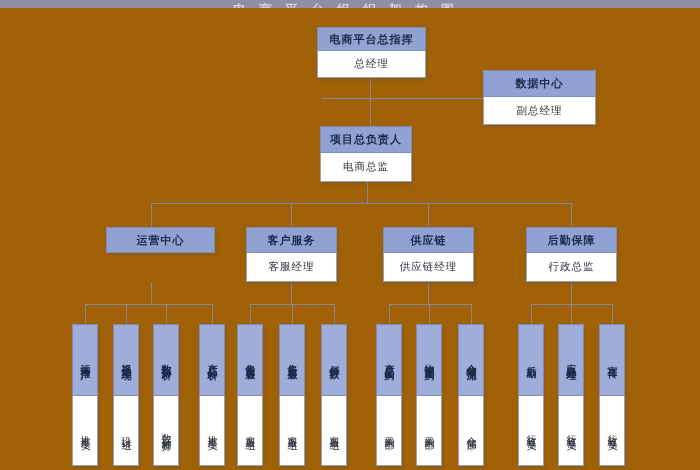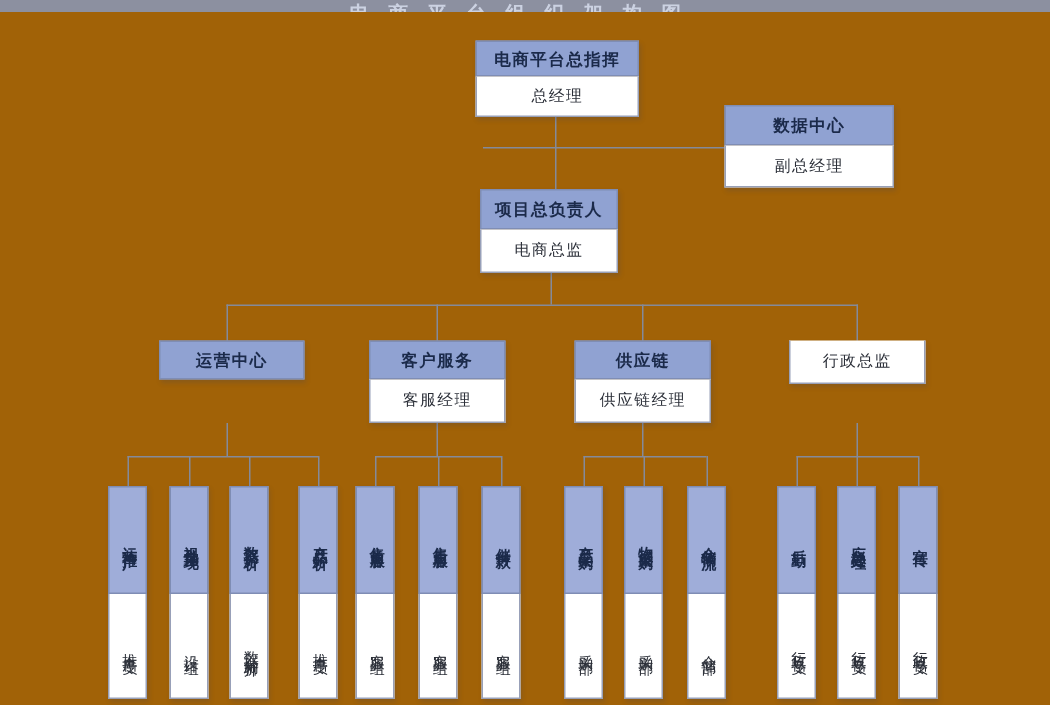--- a/index.html
+++ b/index.html
@@ -101,32 +101,33 @@
   <div class="hbox" style="left:483px;top:70px;width:113px;">
     <div class="head" style="height:27px;">数据中心</div>
     <div class="bodyp" style="height:28px;">副总经理</div>
   </div>
 
   <div class="hbox" style="left:320px;top:126px;width:92px;font-family:Liberation Serif, serif;">
     <div class="head" style="height:27px;">项目总负责人</div>
     <div class="bodyp" style="height:29px;">电商总监</div>
   </div>
 
-  <div class="hbox" style="left:106px;top:227px;width:97px;text-align:center;">
+  <div class="hbox" style="left:106px;top:227px;width:109px;text-align:center;">
     <div class="head" style="height:26px;">运营中心</div>
   </div>
   <div class="hbox" style="left:246px;top:227px;width:91px;">
     <div class="head" style="height:26px;">客户服务</div>
     <div class="bodyp" style="height:29px;">客服经理</div>
   </div>
   <div class="hbox" style="left:383px;top:227px;width:91px;">
     <div class="head" style="height:26px;">供应链</div>
     <div class="bodyp" style="height:29px;">供应链经理</div>
   </div>
   <div class="hbox" style="left:526px;top:227px;width:91px;">
+    <div class="head" style="height:26px;">后勤保障</div>
     <div class="bodyp" style="height:29px;">行政总监</div>
   </div>
 
   <div class="vcol" style="left:72px;">
     <div class="vhead">
         <span class="vtext">运营推广</span>
       </div>
     <div class="vbody">
         <span class="vtext">推广专员</span>
       </div>

